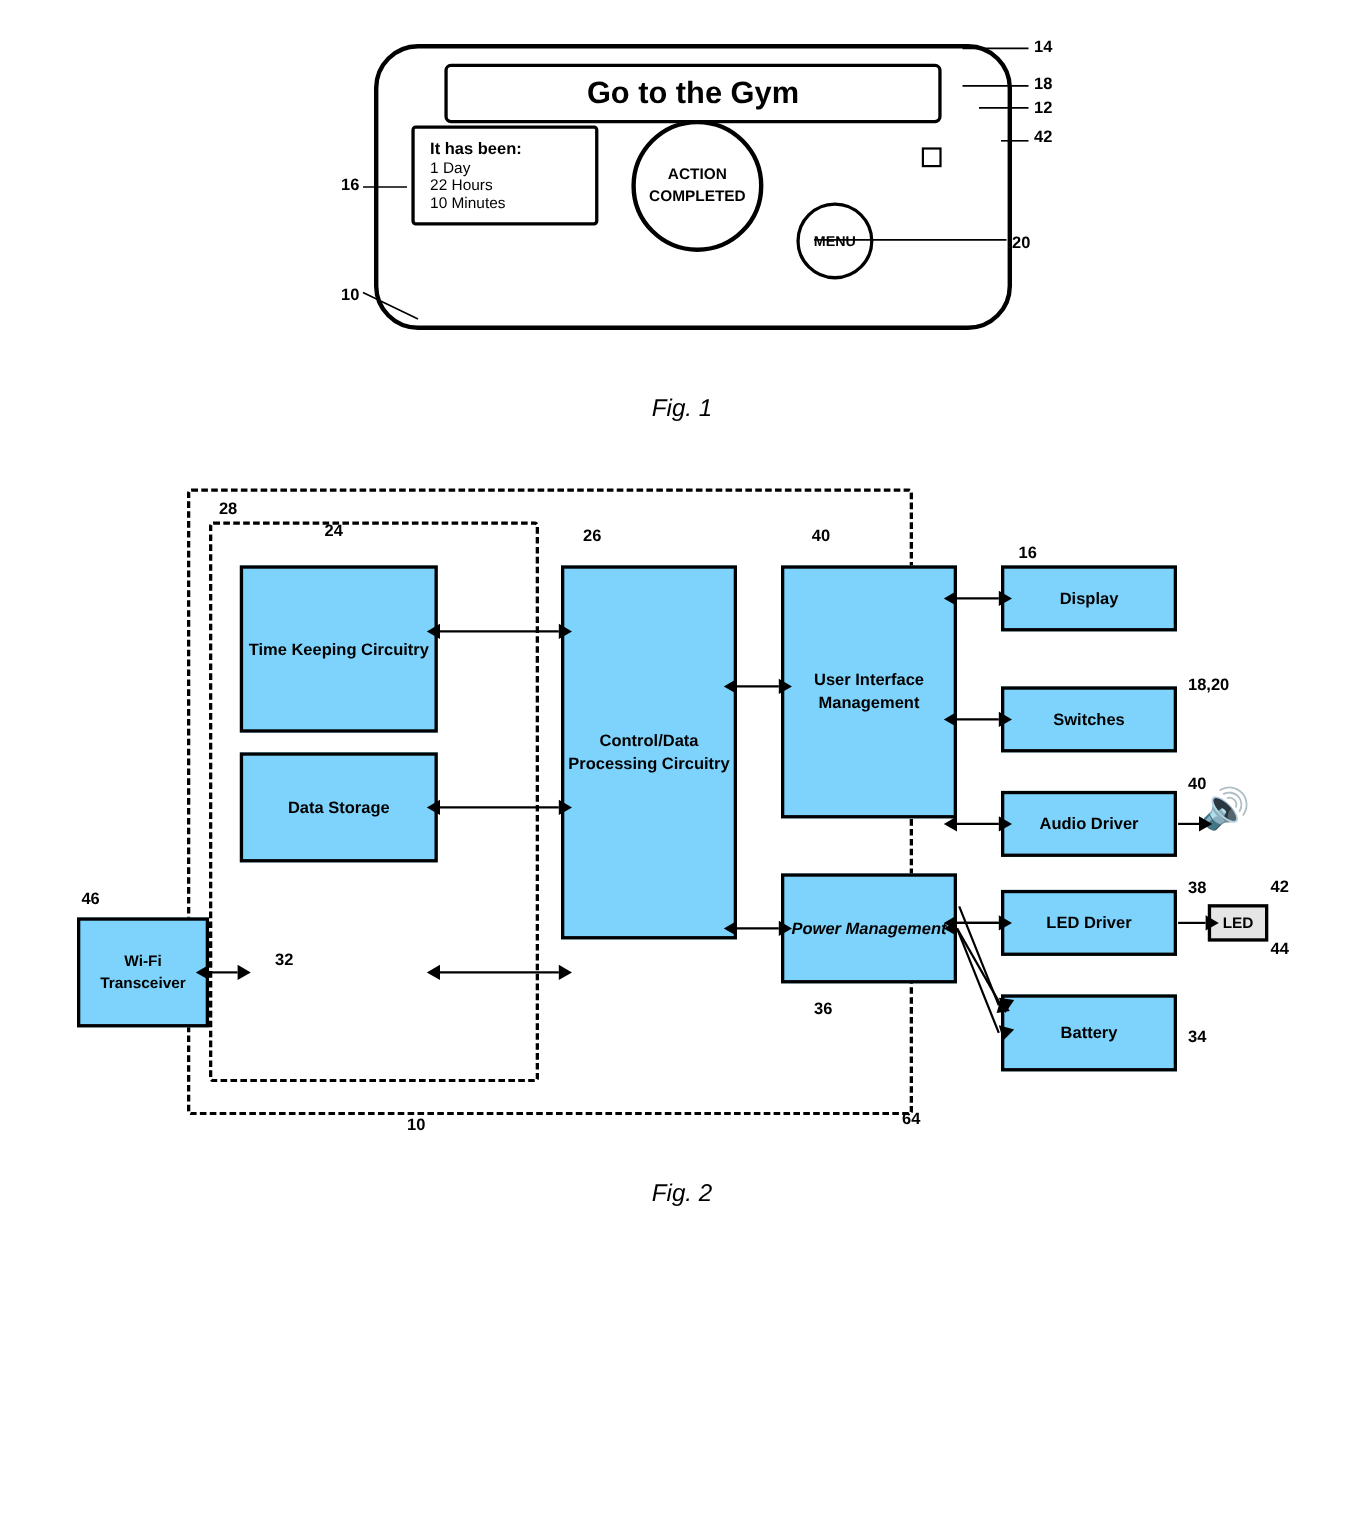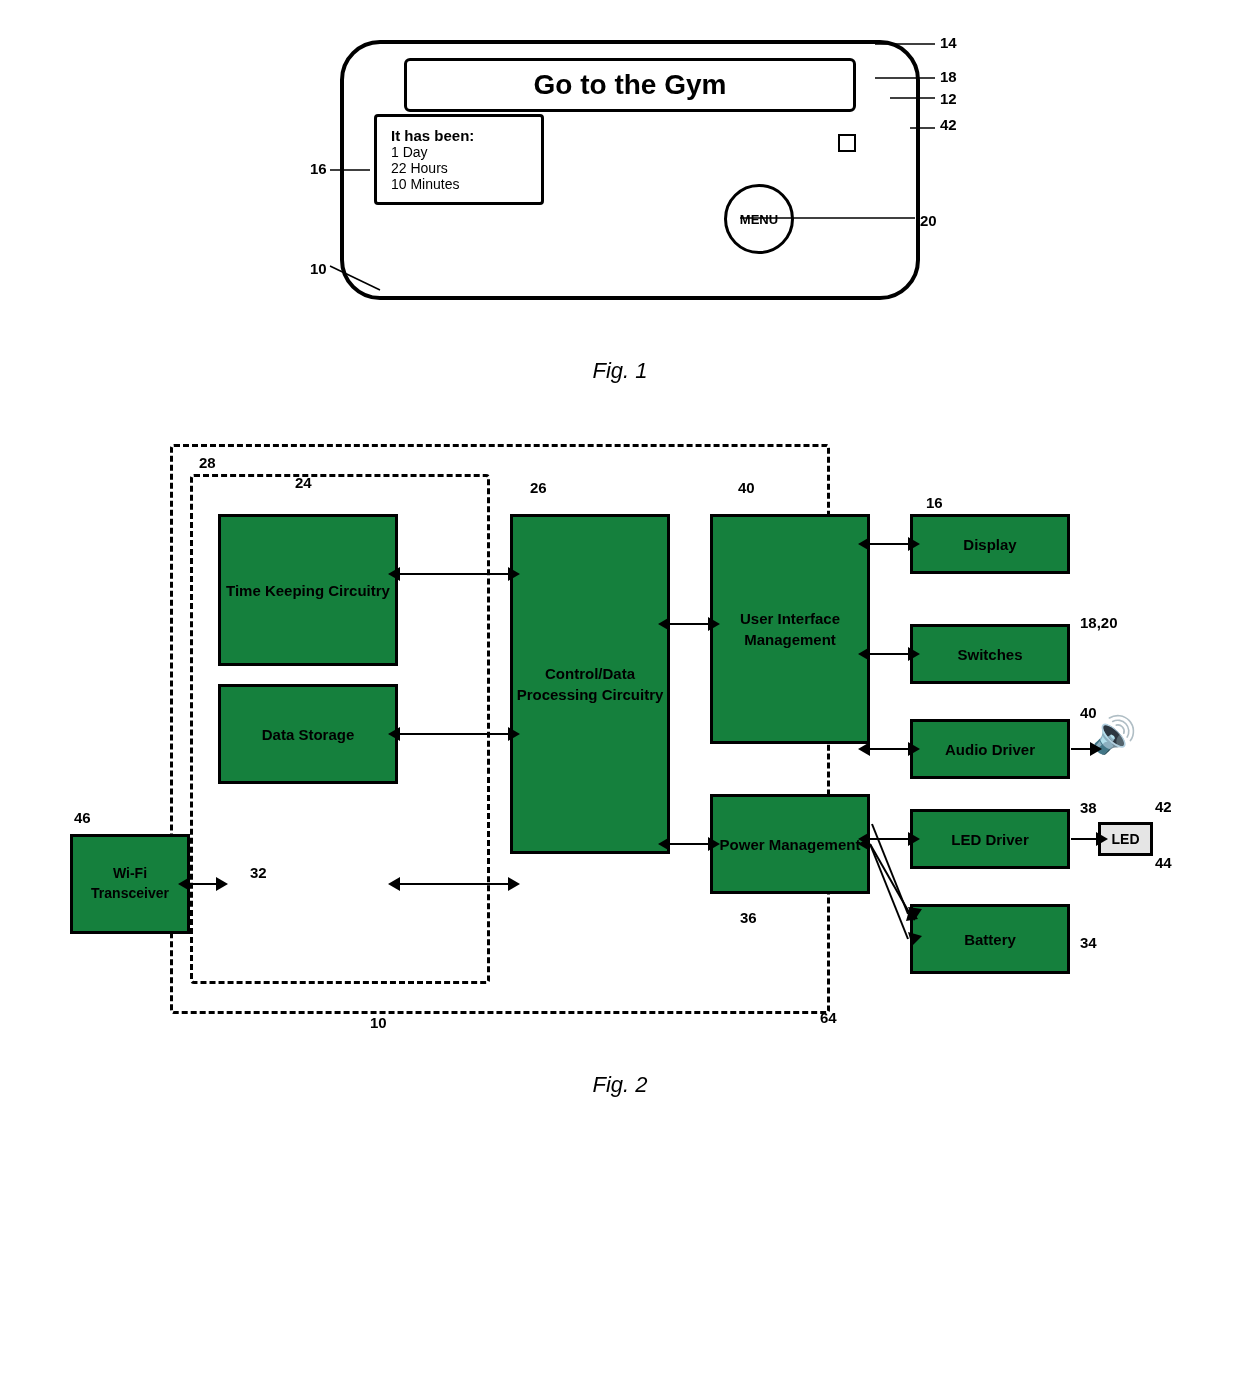--- a/index.html
+++ b/index.html
@@ -60,21 +60,21 @@
     .dashed-box {
       position: absolute;
       border: 3px dashed #000;
       border-radius: 4px;
     }
 
     
     .solid-box {
       position: absolute;
       border: 3px solid #000;
-      background: #15803d;
+      background: #7dd3fc;
       display: flex;
       align-items: center;
       justify-content: center;
       text-align: center;
       font-size: 16px;
       font-weight: bold;
       line-height: 1.4;
     }
 
     
@@ -107,20 +107,22 @@
 
       <div style="position:absolute; top:14px; left:60px; right:60px; border:3px solid #000; border-radius:6px; text-align:center; padding:8px; font-size:28px; font-weight:bold;">Go to the Gym</div>
 
       <div style="position:absolute; top:70px; left:30px; width:170px; border:3px solid #000; border-radius:4px; padding:10px 14px; font-size:14px;">
         <div style="font-weight:bold; font-size:15px;">It has been:</div>
         <div>1 Day</div>
         <div>22 Hours</div>
         <div>10 Minutes</div>
       </div>
 
+      <div style="position:absolute; top:65px; left:230px; width:120px; height:120px; border:4px solid #000; border-radius:50%; display:flex; align-items:center; justify-content:center; text-align:center; font-size:14px; font-weight:bold; line-height:1.4;">ACTION
+COMPLETED</div>
 
       <div style="position:absolute; top:90px; right:60px; width:18px; height:18px; border:2px solid #000; border-radius:50; background:#fff;"></div>
 
       <div style="position:absolute; top:140px; left:380px; width:70px; height:70px; border:3px solid #000; border-radius:50%; display:flex; align-items:center; justify-content:center; font-size:13px; font-weight:bold;">MENU</div>
     </div>
 
     <span class="ref" style="top:4px; left:660px;">14</span>
     <span class="ref" style="top:38px; left:660px;">18</span>
     <span class="ref" style="top:60px; left:660px;">12</span>
     <span class="ref" style="top:86px; left:660px;">42</span>
@@ -162,21 +164,21 @@
     <div class="solid-box" style="left:148px; top:260px; width:180px; height:100px; font-size:15px;">Data Storage</div>
 
 
     <div class="solid-box" style="left:440px; top:90px; width:160px; height:340px; font-size:15px;">Control/Data
 Processing
 Circuitry</div>
 
     <div class="solid-box" style="left:640px; top:90px; width:160px; height:230px; font-size:15px;">User Interface
 Management</div>
 
-    <div class="solid-box" style="left:640px; top:370px; width:160px; height:100px; font-size:15px;">Power
+    <div class="solid-box" style="left:640px; top:370px; width:160px; height:100px; font-size:15px;font-style:italic;">Power
 Management</div>
 
     <div class="solid-box" style="left:840px; top:90px; width:160px; height:60px; font-size:15px;">Display</div>
 
     <div class="solid-box" style="left:840px; top:200px; width:160px; height:60px; font-size:15px;">Switches</div>
 
     <div class="solid-box" style="left:840px; top:295px; width:160px; height:60px; font-size:15px;">Audio Driver</div>
 
     <div class="solid-box" style="left:840px; top:385px; width:160px; height:60px; font-size:15px;">LED Driver</div>
 

